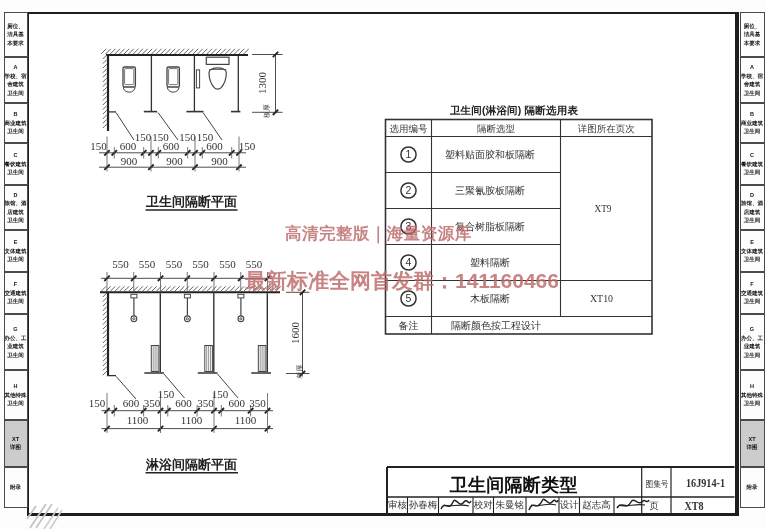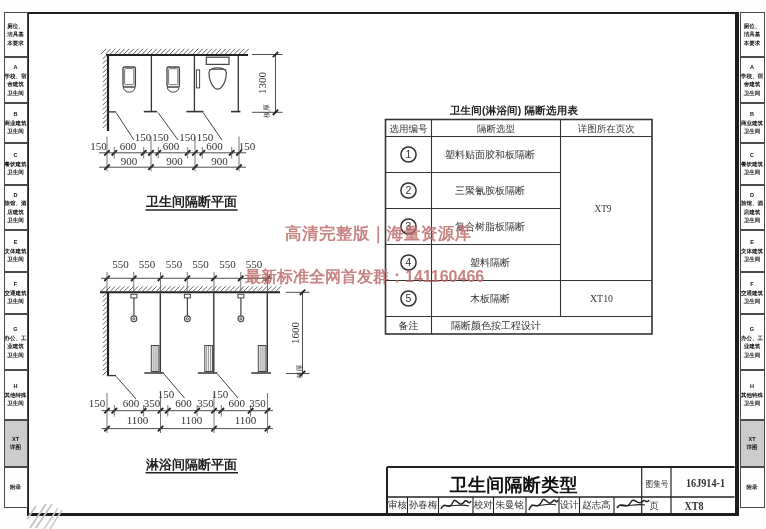--- a/index.html
+++ b/index.html
@@ -413,13 +413,13 @@
 <path d="M441,509 C445,500 449,512 453,502 C456,496 459,509 464,502 C467,498 469,506 471,501" stroke="#222" stroke-width="1.5" fill="none"></path>
 <path d="M444,505 C450,508 459,503 469,506" stroke="#222" stroke-width="1.1" fill="none"></path>
 <path d="M529,510 C533,499 537,512 542,501 C545,495 548,508 553,501 C555,498 557,505 558,500" stroke="#222" stroke-width="1.5" fill="none"></path>
 <path d="M531,505 C538,508 547,502 556,505" stroke="#222" stroke-width="1.1" fill="none"></path>
 <path d="M617,508 C622,500 626,511 631,502 C634,496 638,507 643,501 C645,499 647,504 649,500" stroke="#222" stroke-width="1.5" fill="none"></path>
 <path d="M619,505 C626,508 635,503 645,505" stroke="#222" stroke-width="1.1" fill="none"></path>
 <path d="M30,528 L46,504 M36,528 L52,504 M27,519 L36,506" stroke="#c4c4c4" stroke-width="1.8" fill="none"></path>
 <path d="M44,529 L58,508 M50,529 L62,510" stroke="#cccccc" stroke-width="1.6" fill="none"></path>
 </svg>
 <div class="wm" style="left:285px;top:223px;font-size:16.5px;font-weight:bold;letter-spacing:0.5px;">高清完整版｜海量资源库</div>
-<div class="wm" style="left:245px;top:267px;font-size:16px;font-weight:bold;letter-spacing:0px;">最新标准全网首发群：141160466</div>
+<div class="wm" style="left:245px;top:267px;font-size:21px;font-weight:bold;letter-spacing:0px;">最新标准全网首发群：141160466</div>
 
 </body></html>

